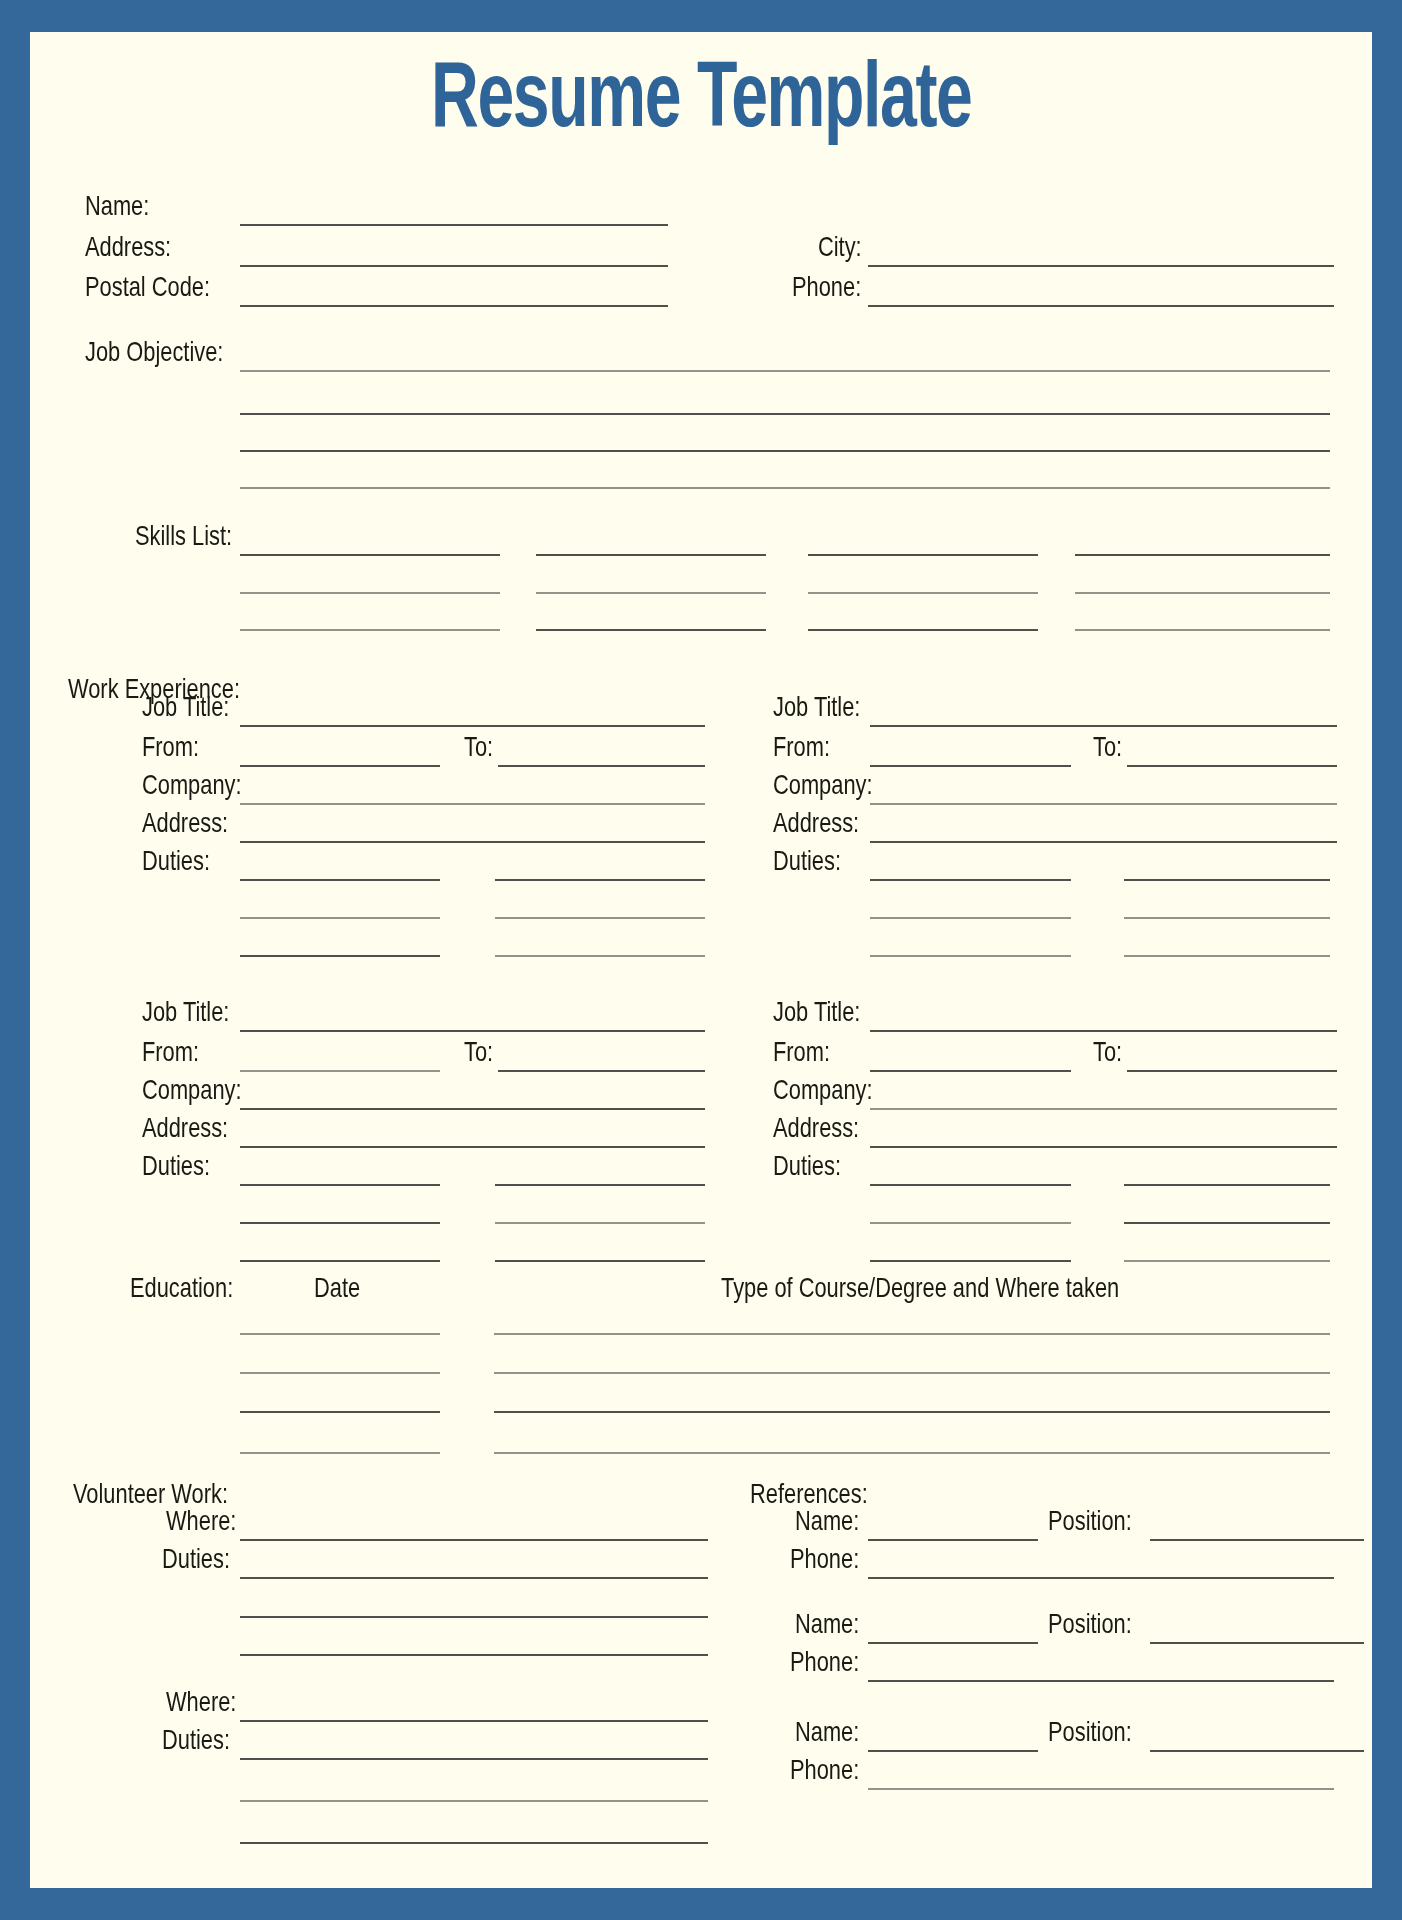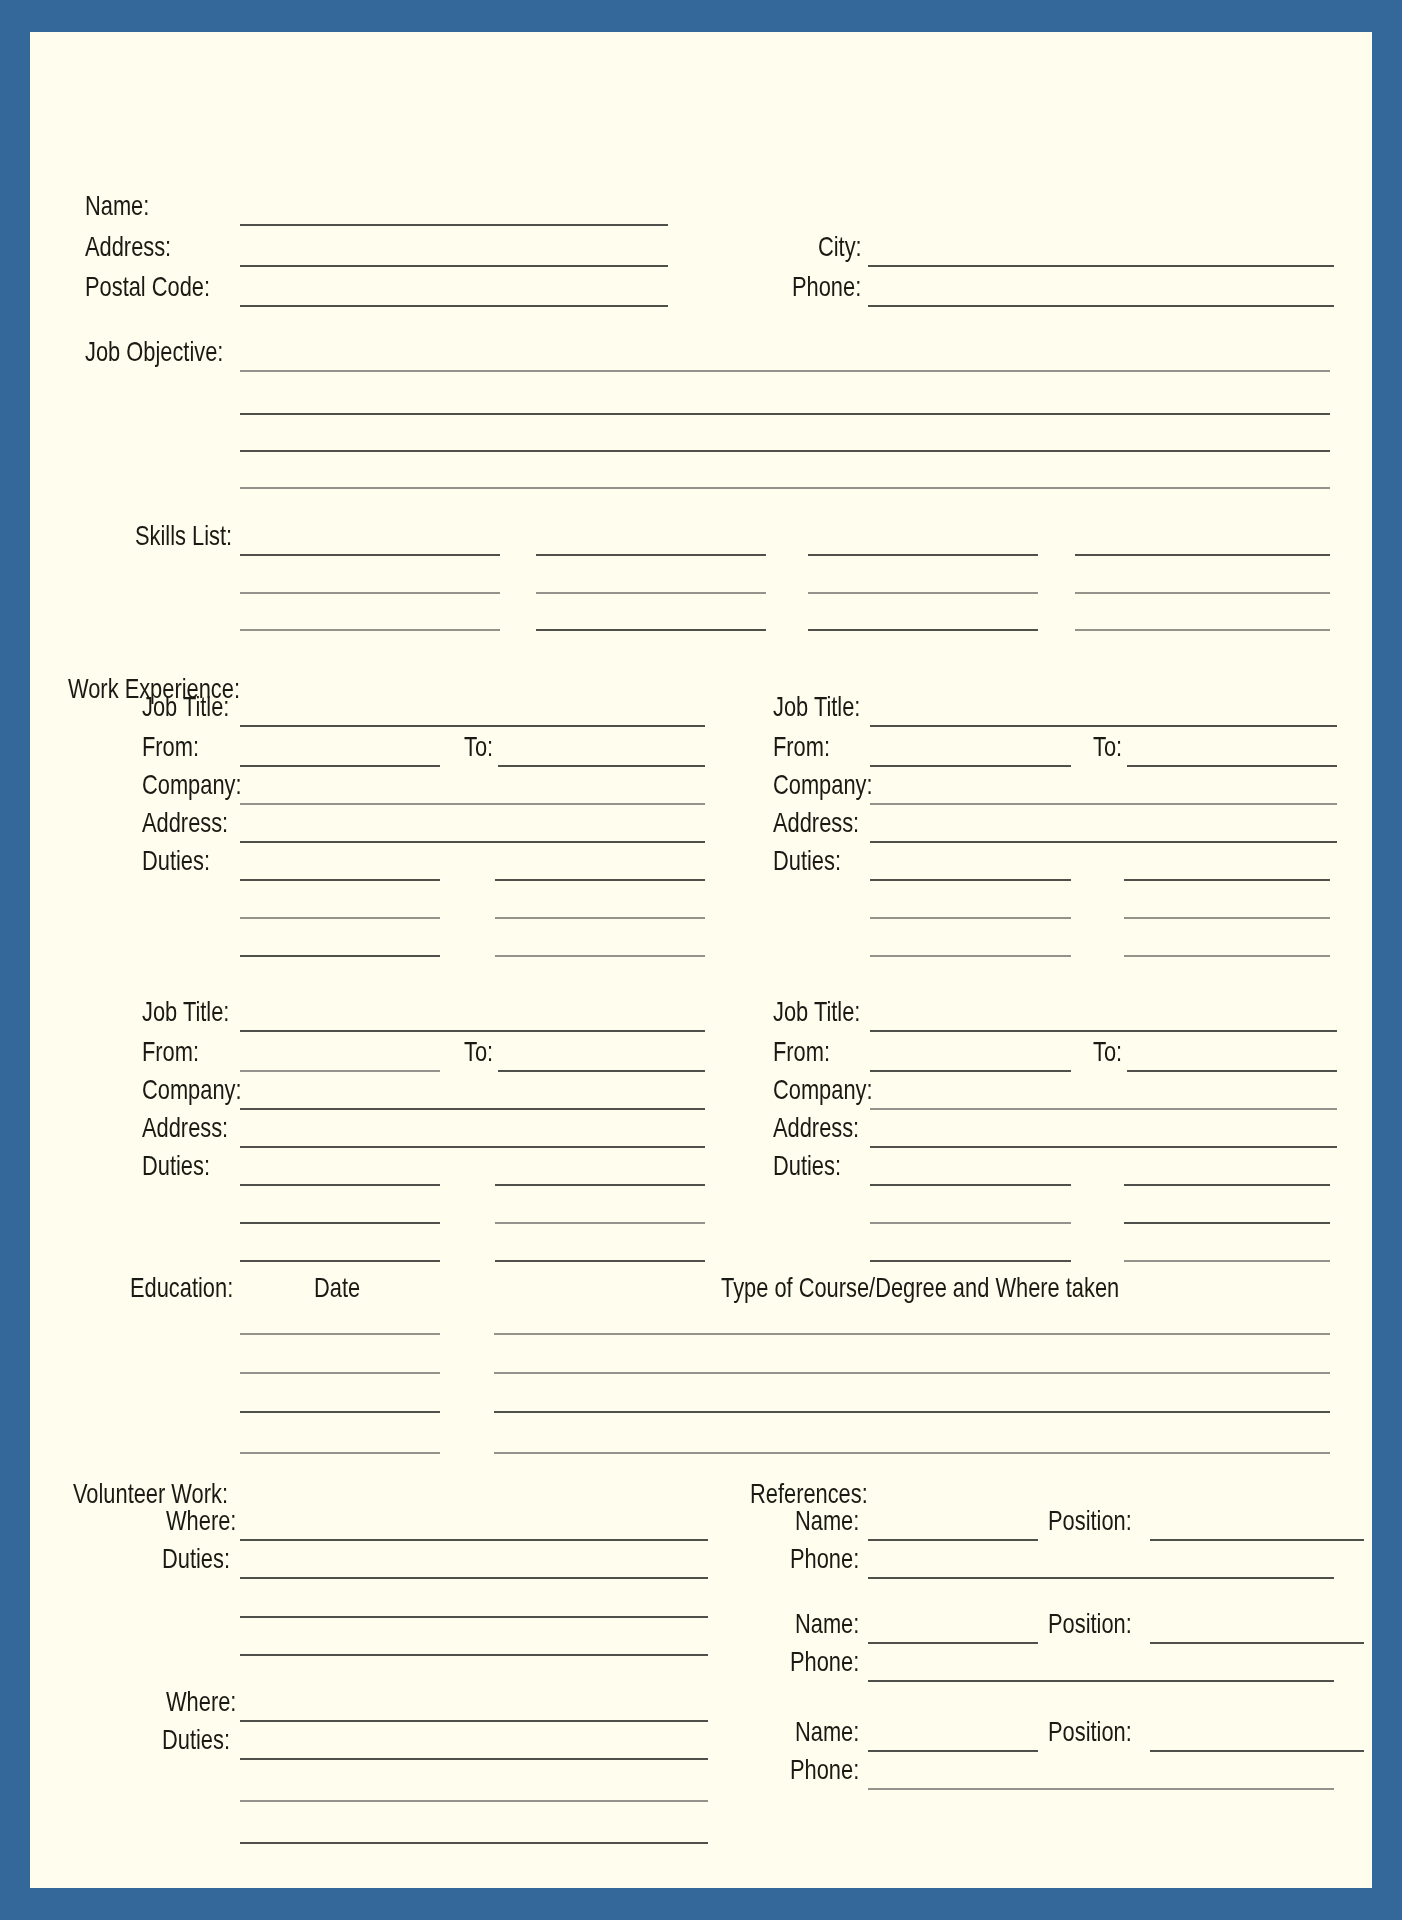--- a/index.html
+++ b/index.html
@@ -44,20 +44,23 @@
     background:var(--rule,#50504a);
   }
   .ln.lt{ background:var(--rule_light,#93938b); }
 </style>
 </head>
 <body>
 
 <div class="page">
   <div class="inner">
 
+    <div class="title-wrap">
+      <span class="t">Resume Template</span>
+    </div>
 
     <div>
       <span class="lbl" style="left:55px;top:160px">Name:</span>
       <div class="ln" style="left:210px;top:192px;width:428px"></div>
 
       <span class="lbl" style="left:55px;top:201px">Address:</span>
       <div class="ln" style="left:210px;top:233px;width:428px"></div>
 
       <span class="lbl" style="left:55px;top:241px">Postal Code:</span>
       <div class="ln" style="left:210px;top:273px;width:428px"></div>

